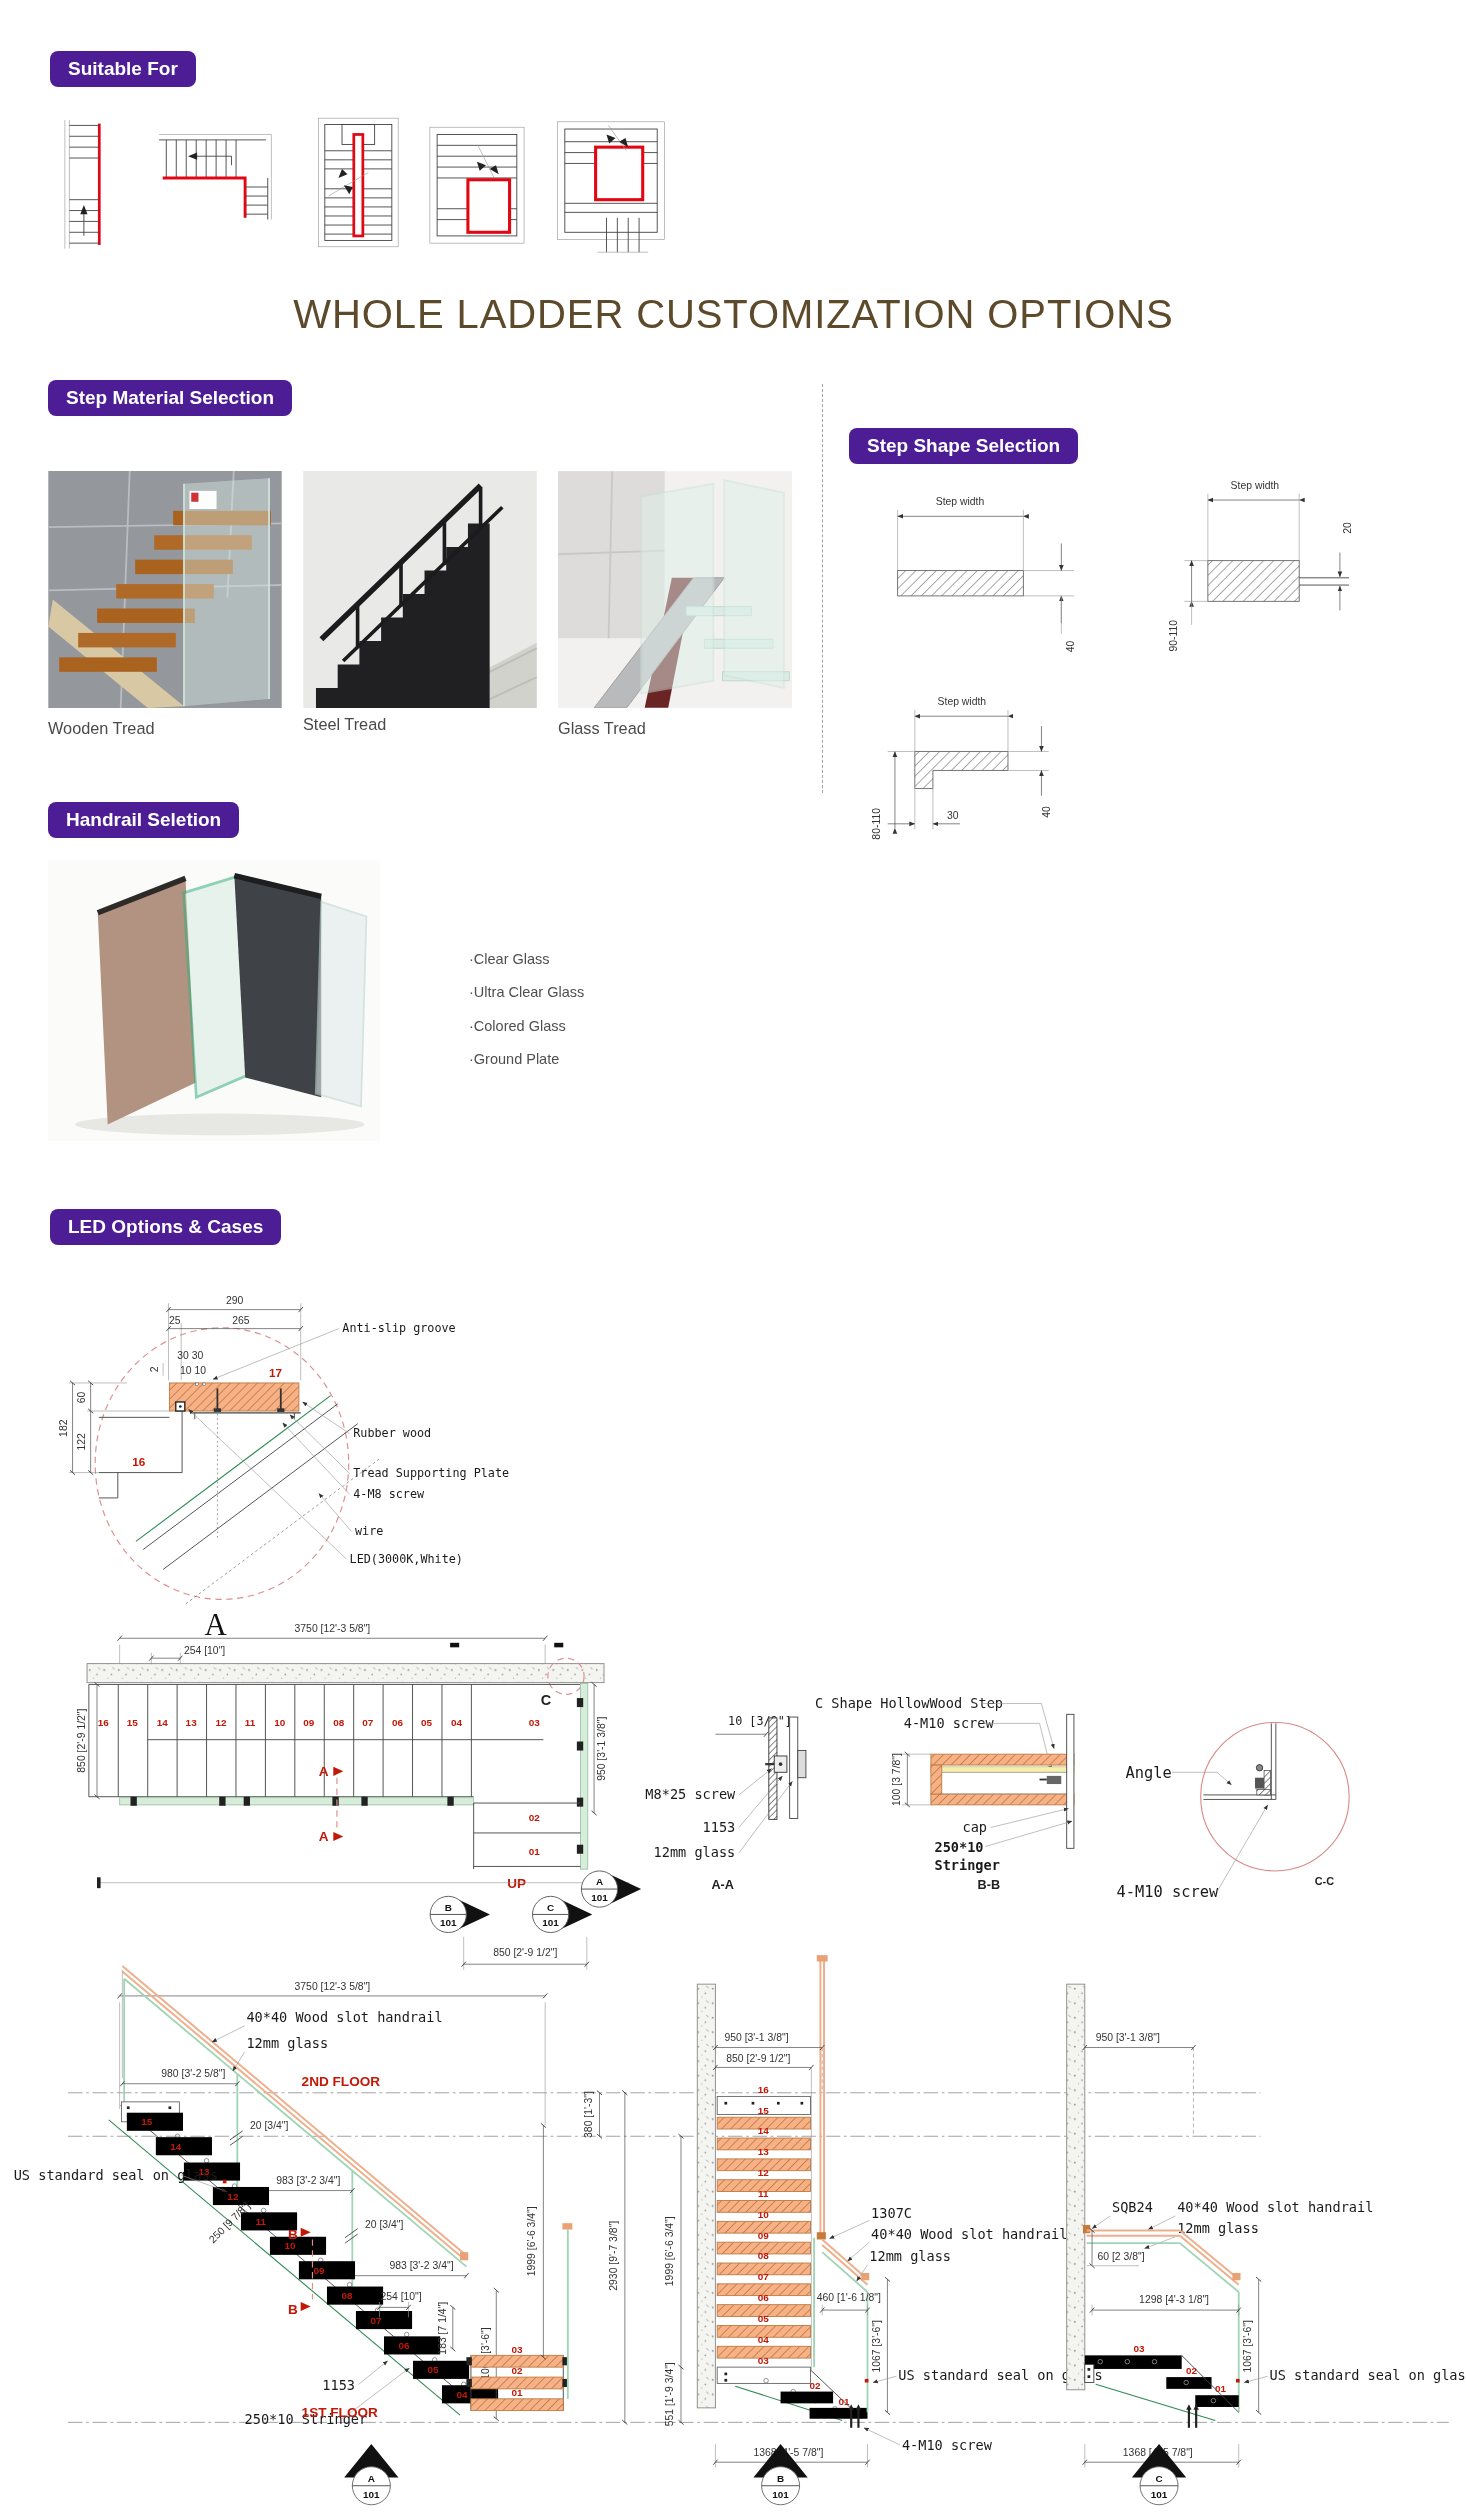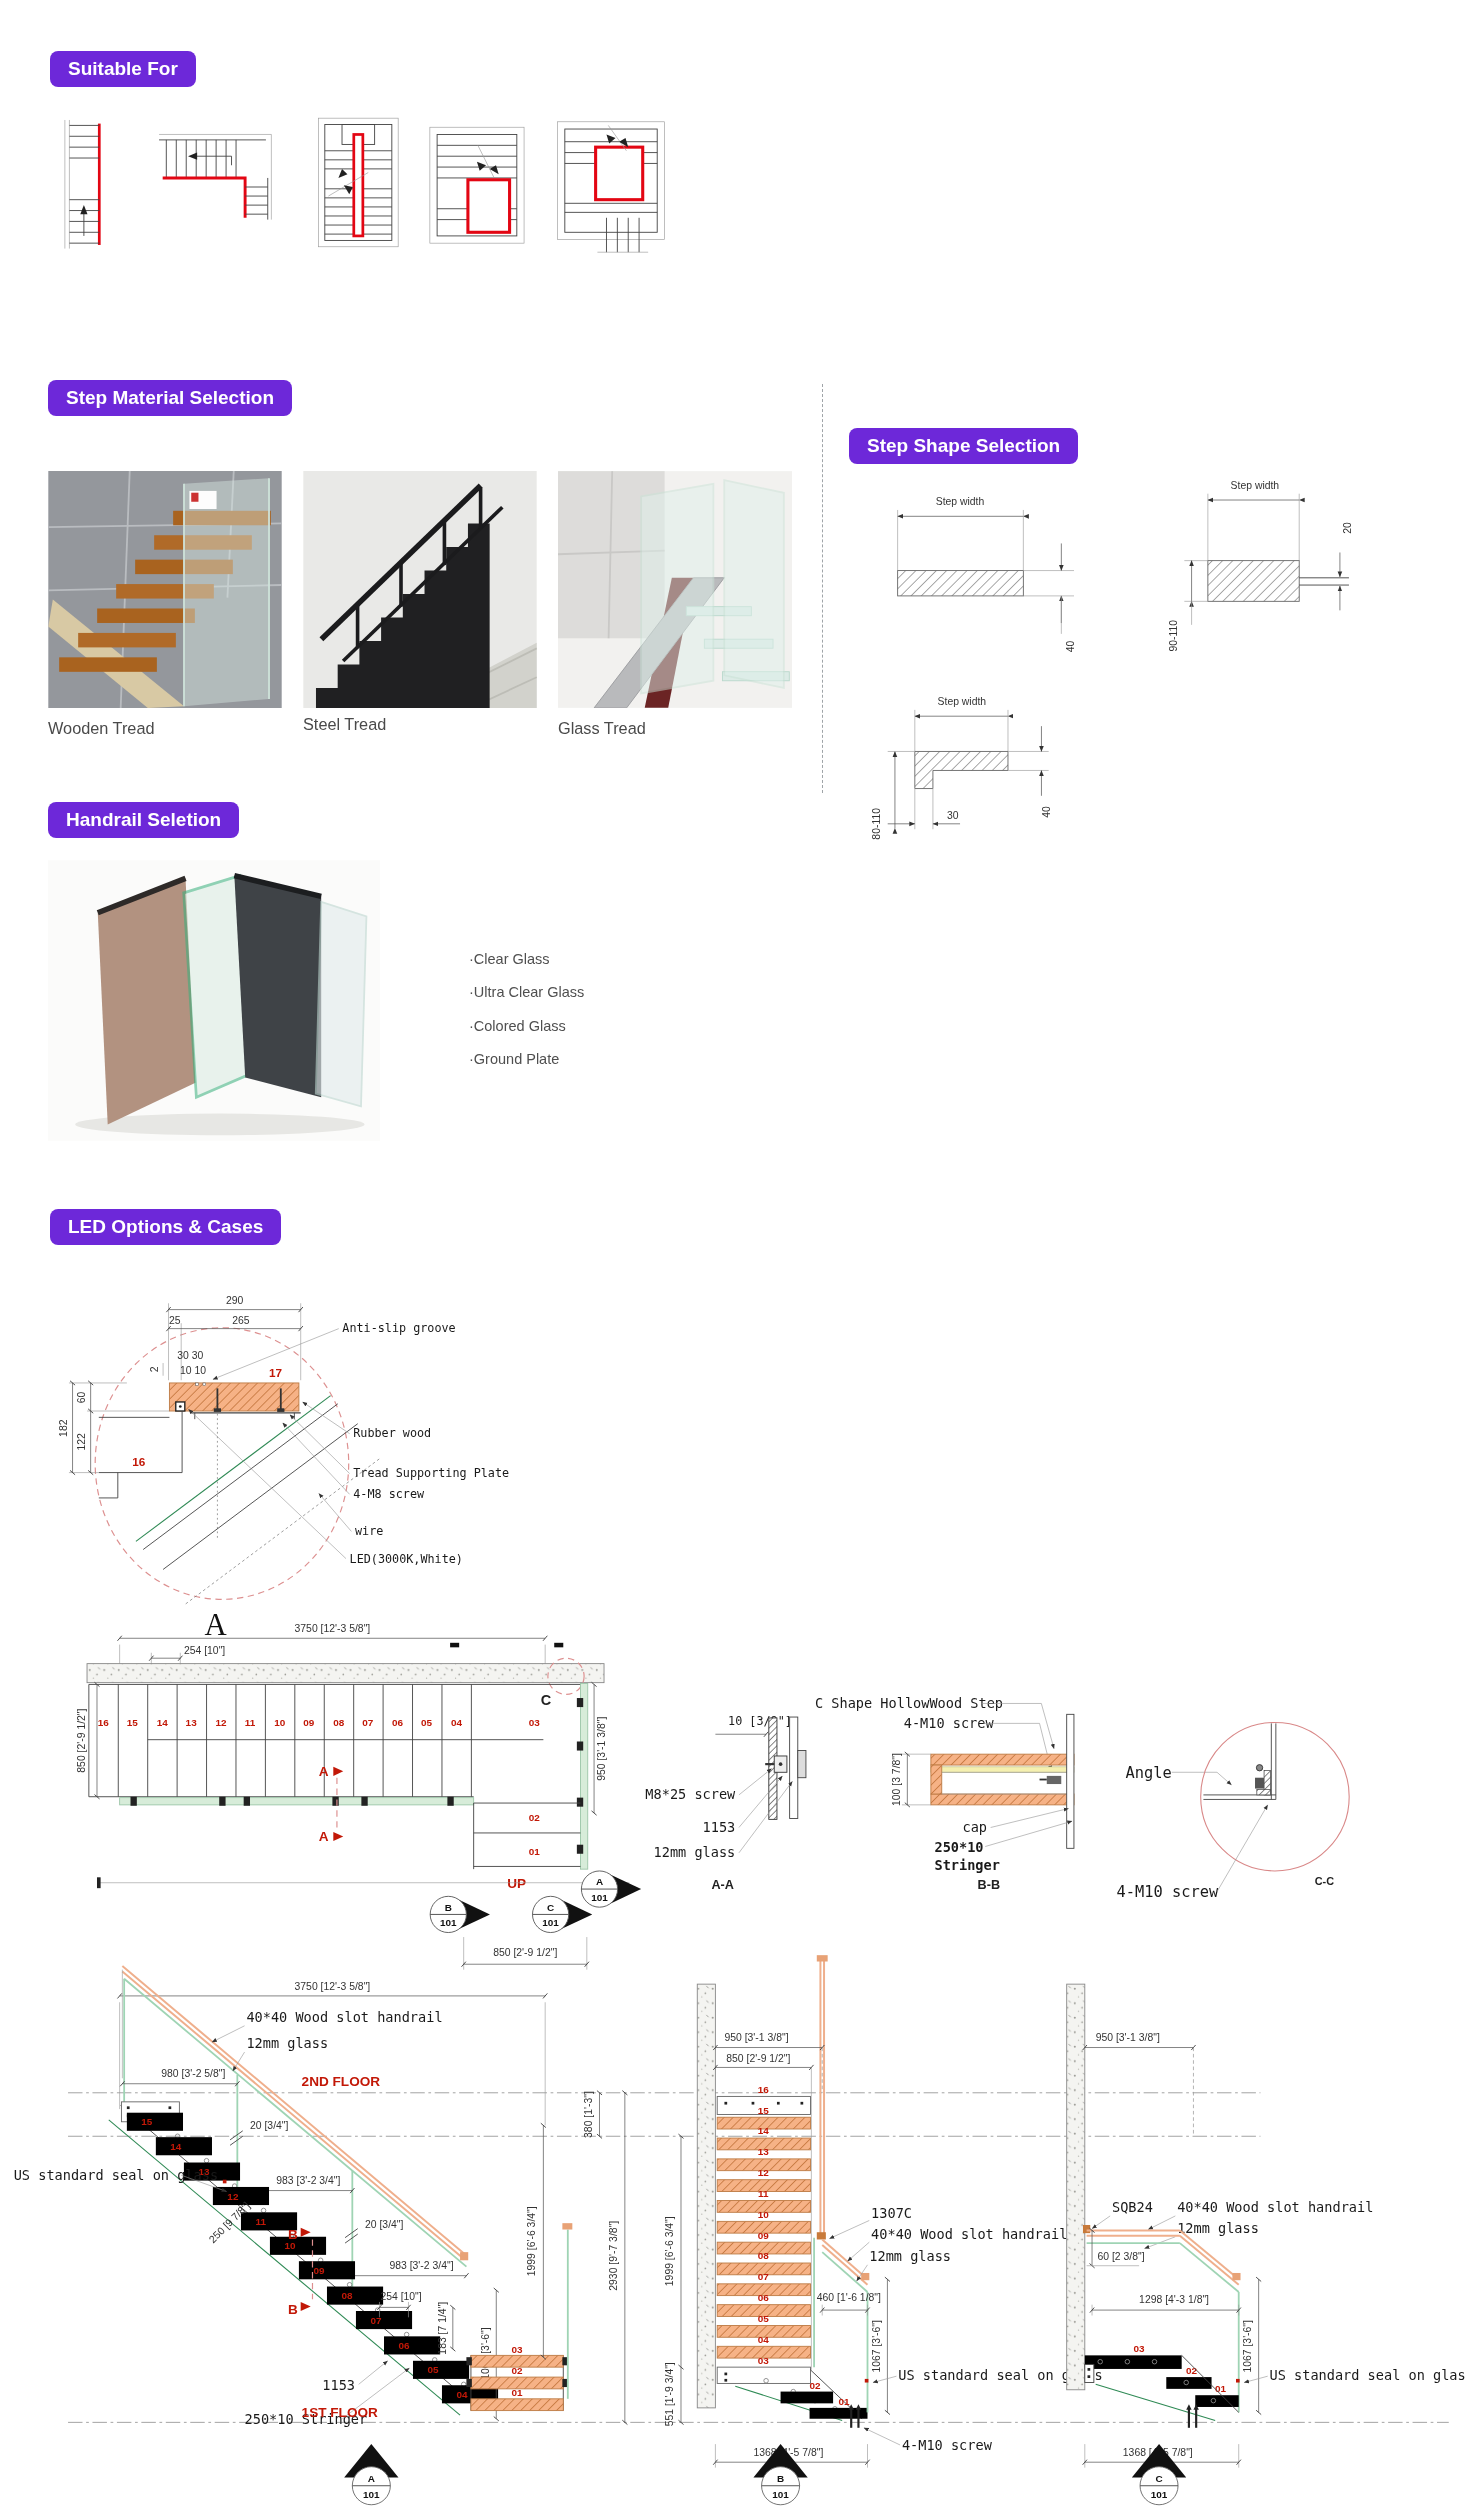--- a/index.html
+++ b/index.html
@@ -1,19 +1,19 @@
 <!DOCTYPE html>
 <html style="font-size:14.5px"><head>
 <meta charset="utf-8">
 <style>
   html,body{margin:0;padding:0;background:#fff;}
   .page{position:relative;width:1467px;height:2512px;background:#fff;overflow:hidden;
         font-family:"Liberation Sans",sans-serif;}
   .abs{position:absolute;}
-  .badge{position:absolute;background:#6d28d9;color:#fff;font-weight:bold;font-size:19px;
+  .badge{position:absolute;background:#4c1d95;color:#fff;font-weight:bold;font-size:19px;
          line-height:36px;height:36px;padding:0 18px;border-radius:8.1px;white-space:nowrap;}
   .title{position:absolute;left:0;width:100%;top:292px;text-align:center;color:#5C4A2B;
          font-size:40px;letter-spacing:0.9px;font-family:"Liberation Sans",sans-serif;}
   .caption{position:absolute;text-align:left;color:#4a4a4a;font-size:16.3px;}
   .opt{position:absolute;color:#4f4f4f;font-size:14.5px;margin-top:9px;}
   .vdiv{position:absolute;left:822px;top:384px;height:409px;width:0;border-left:1.8px dashed #9fa4a8;}
   
   .ct{font:13px "DejaVu Sans Mono",monospace;fill:#1a1a1a}
   .ct2{font:15px "DejaVu Sans Mono",monospace;fill:#1a1a1a}
   .dt{font:11.5px "Liberation Sans",sans-serif;fill:#333}
@@ -131,20 +131,21 @@
       <polygon points="620,32 610,28 613,38" fill="#222"></polygon>
         <polygon points="624,36 634,42 631,32" fill="#222"></polygon>
       <line x1="610" y1="120" x2="610" y2="158" class="lnd"></line>
         <line x1="622" y1="120" x2="622" y2="158" class="lnd"></line>
         <line x1="634" y1="120" x2="634" y2="158" class="lnd"></line>
         <line x1="646" y1="120" x2="646" y2="158" class="lnd"></line>
         <line x1="600" y1="158" x2="656" y2="158" class="thin"></line>
     </g>
   </svg>
 
+  <div class="title">WHOLE LADDER CUSTOMIZATION OPTIONS</div>
 
   <div class="badge" style="left:48px;top:380px;">Step Material Selection</div>
   <div class="badge" style="left:849px;top:412px;margin-top:16px;">Step Shape Selection</div>
   <div class="vdiv"></div>
 
   <svg class="abs" style="left:48px;top:471px" width="234" height="237" viewBox="0 0 258 262">
     <rect width="258" height="262" fill="#94979c"></rect>
     <line x1="0" y1="62" x2="258" y2="58" stroke="#b9bcc0" stroke-width="2"></line>
       <line x1="0" y1="132" x2="258" y2="126" stroke="#b9bcc0" stroke-width="2"></line>
       <line x1="90" y1="0" x2="80" y2="262" stroke="#b9bcc0" stroke-width="2"></line>

